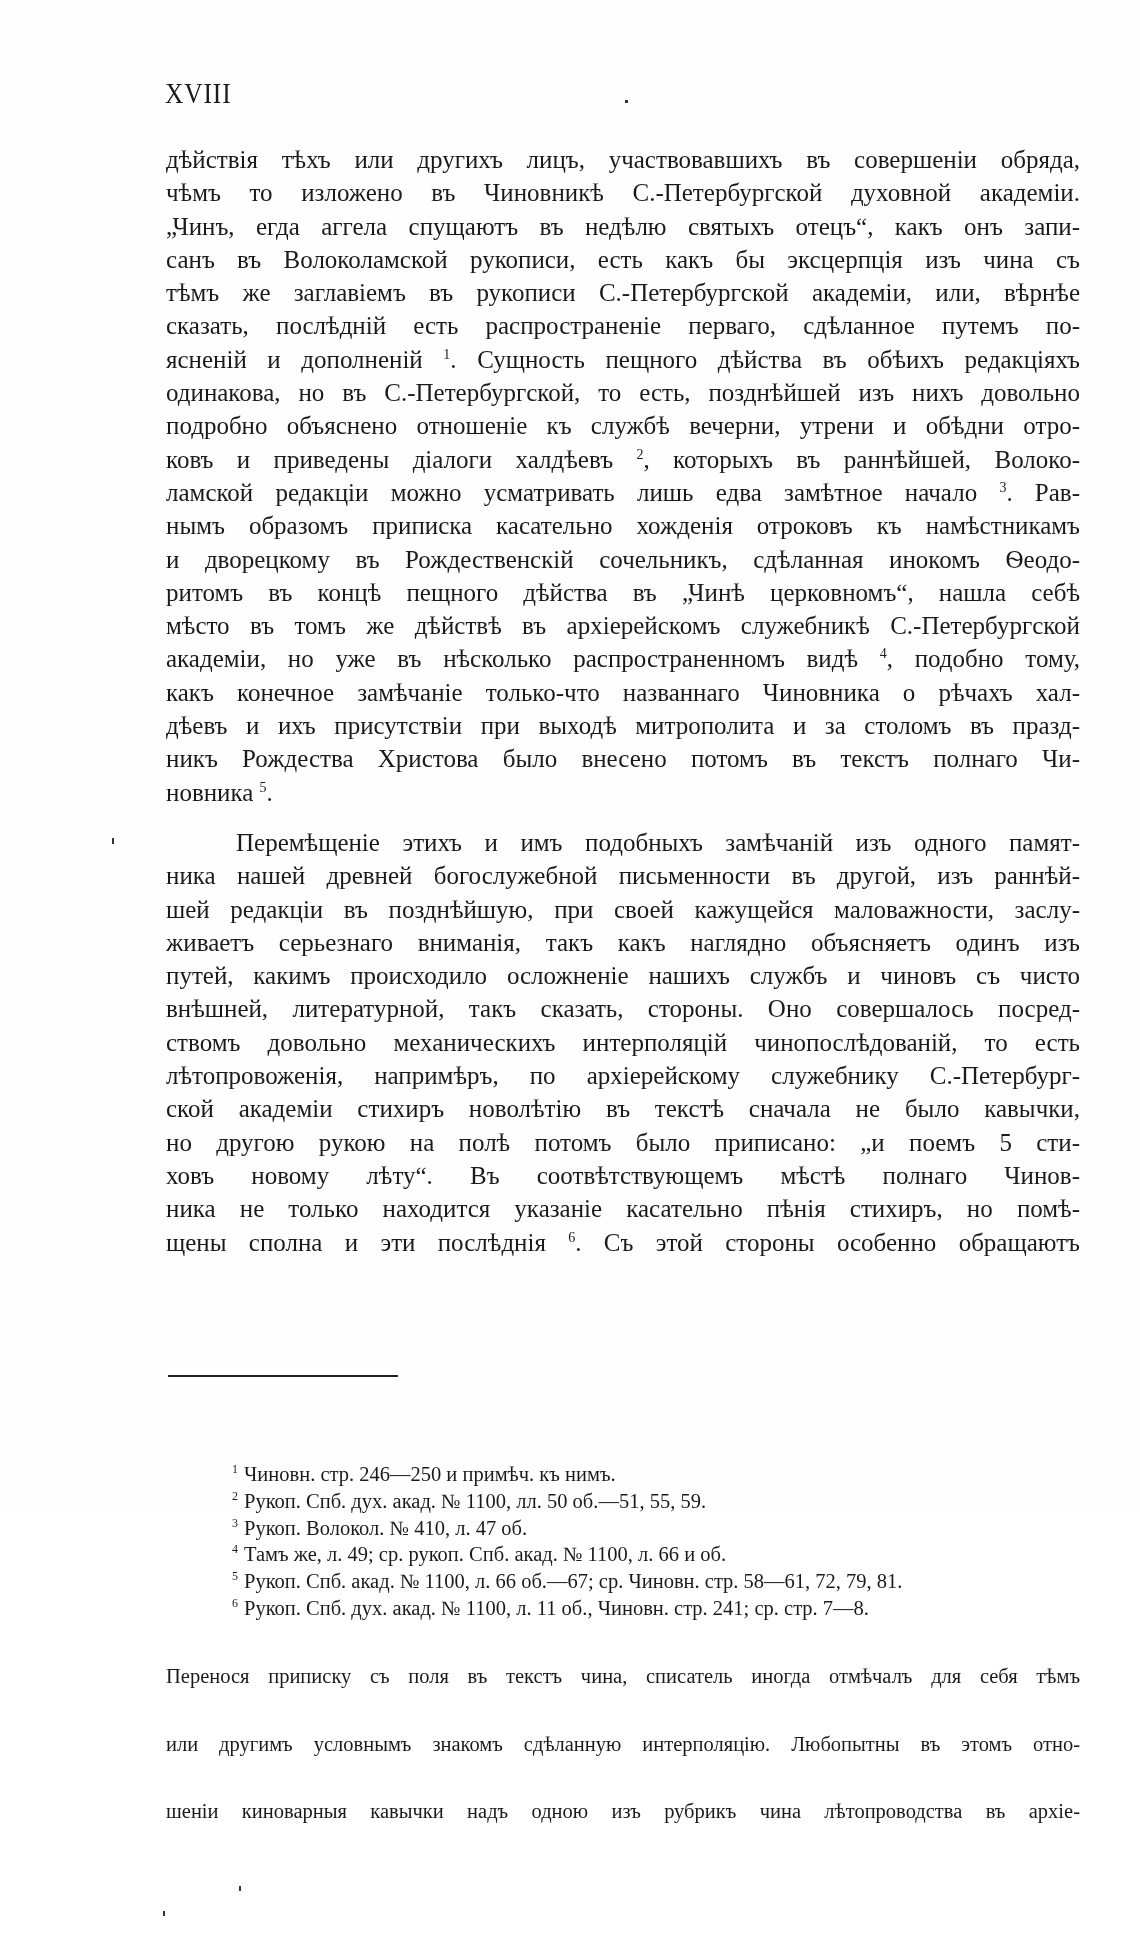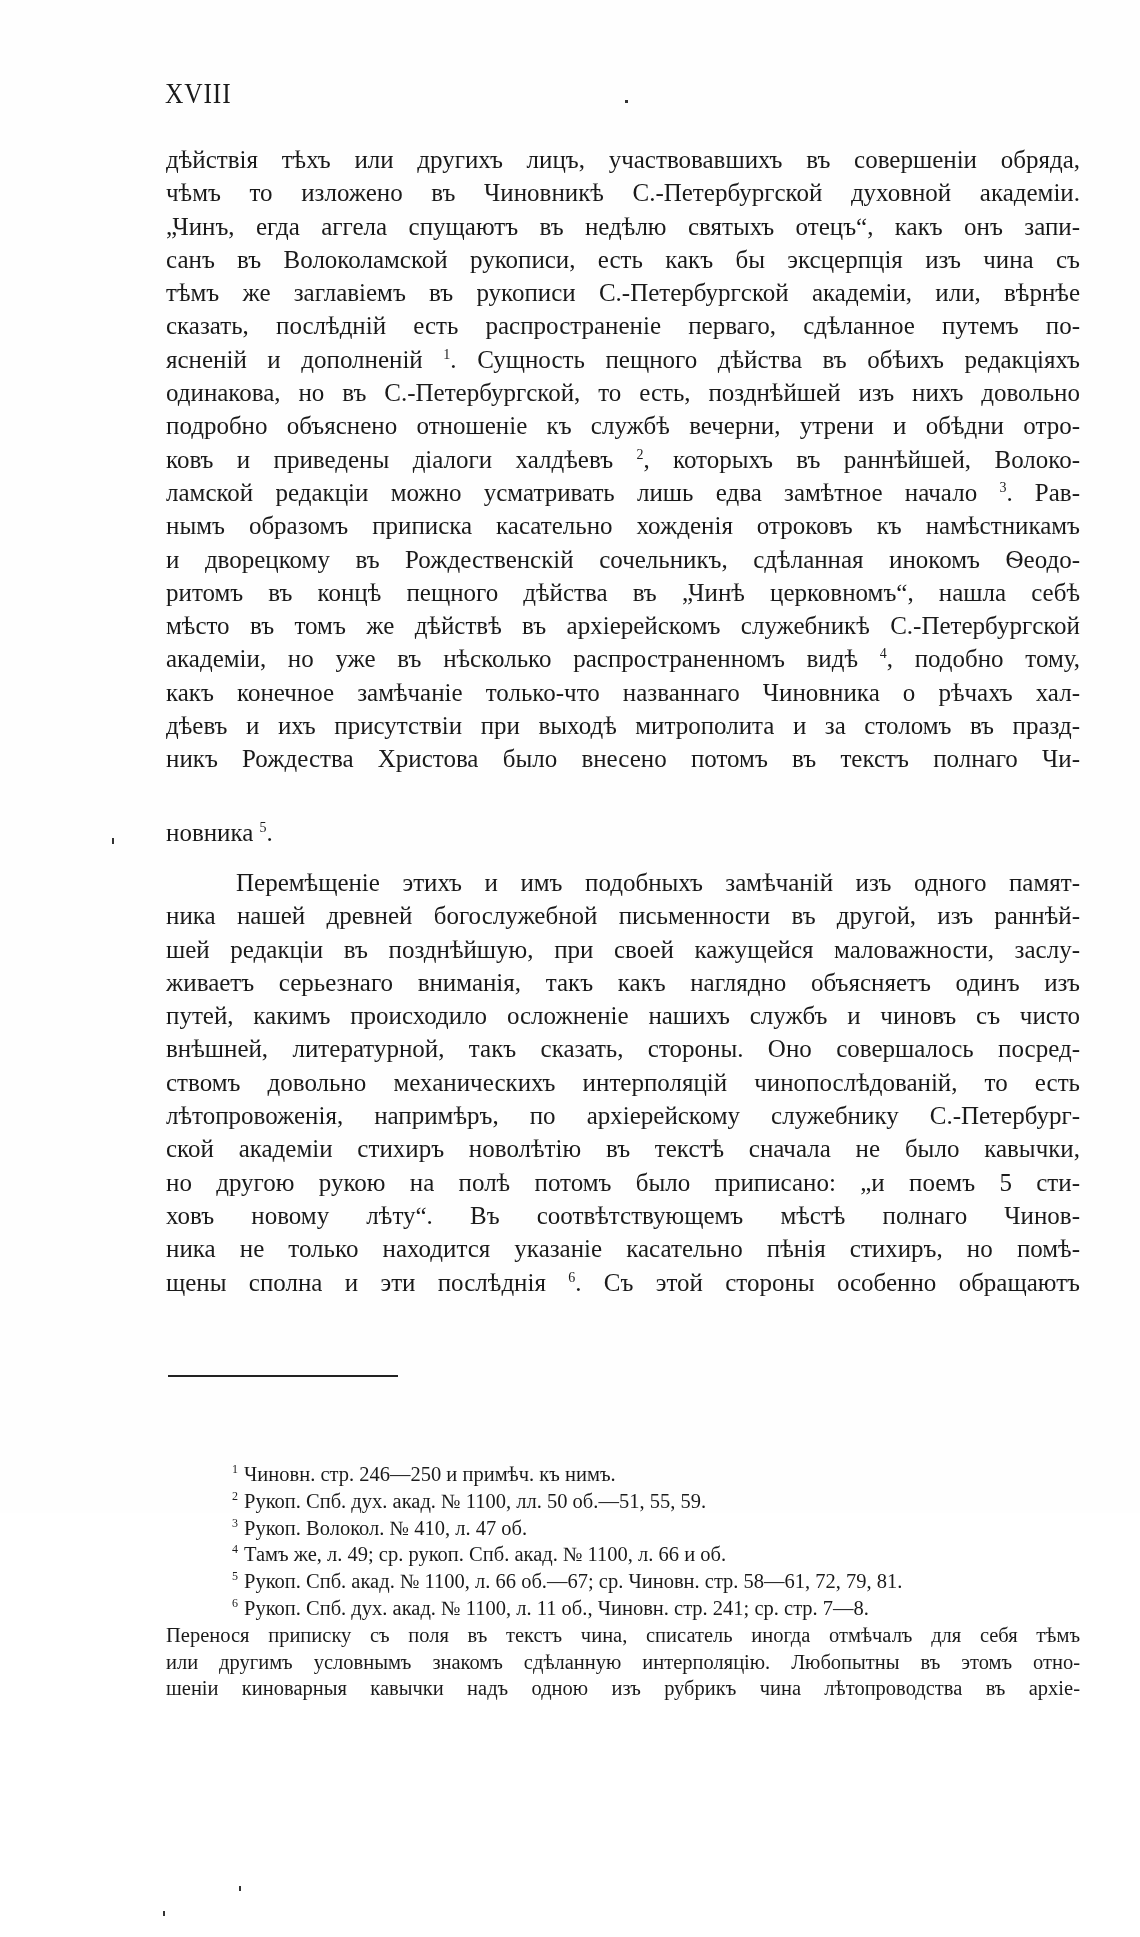--- a/index.html
+++ b/index.html
@@ -10,35 +10,35 @@
     font-family: "Liberation Serif", serif; font-size: 30px; letter-spacing: 1px;
     transform: scaleX(0.85); transform-origin: left top;
   }
   .body-text { position: absolute; left: 166px; top: 143px; width: 914px; }
   .line {
     font-family: "Liberation Serif", serif; font-size: 25px;
     height: 33.3px; line-height: 33.3px; white-space: nowrap;
     text-align: justify; text-align-last: justify;
     display: block;
   }
-  .line.last { text-align-last: left; margin-top: 40px; }
+  .line.last { text-align-last: left; }
   .line.indent { padding-left: 70px; }
   .para2 { margin-top: 17px; }
   .sup { font-size: 14px; vertical-align: 9px; line-height: 0; }
   .footnote-rule {
     position: absolute; left: 168px; top: 1375px; width: 230px; height: 2px; background: #222;
   }
   .footnotes { position: absolute; left: 166px; top: 1461px; width: 914px; }
   .fn-line {
     font-family: "Liberation Serif", serif; font-size: 20.5px;
     height: 26.8px; line-height: 26.8px; white-space: nowrap;
     text-align: justify; text-align-last: left;
   }
   .fn-line.numbered { padding-left: 66px; }
-  .fn-line.cont { text-align-last: justify; }
+  .fn-line.cont { text-align-last: justify; margin-top: 41px; }
   .fn-mark { font-size: 12px; vertical-align: 8px; line-height: 0; margin-right: 6px; }
   .speck { position: absolute; background: #333; }
 </style>
 </head>
 <body>
 
 <div class="page">
   <div class="page-number">XVIII</div>
 
   <div class="body-text" id="body-text">

